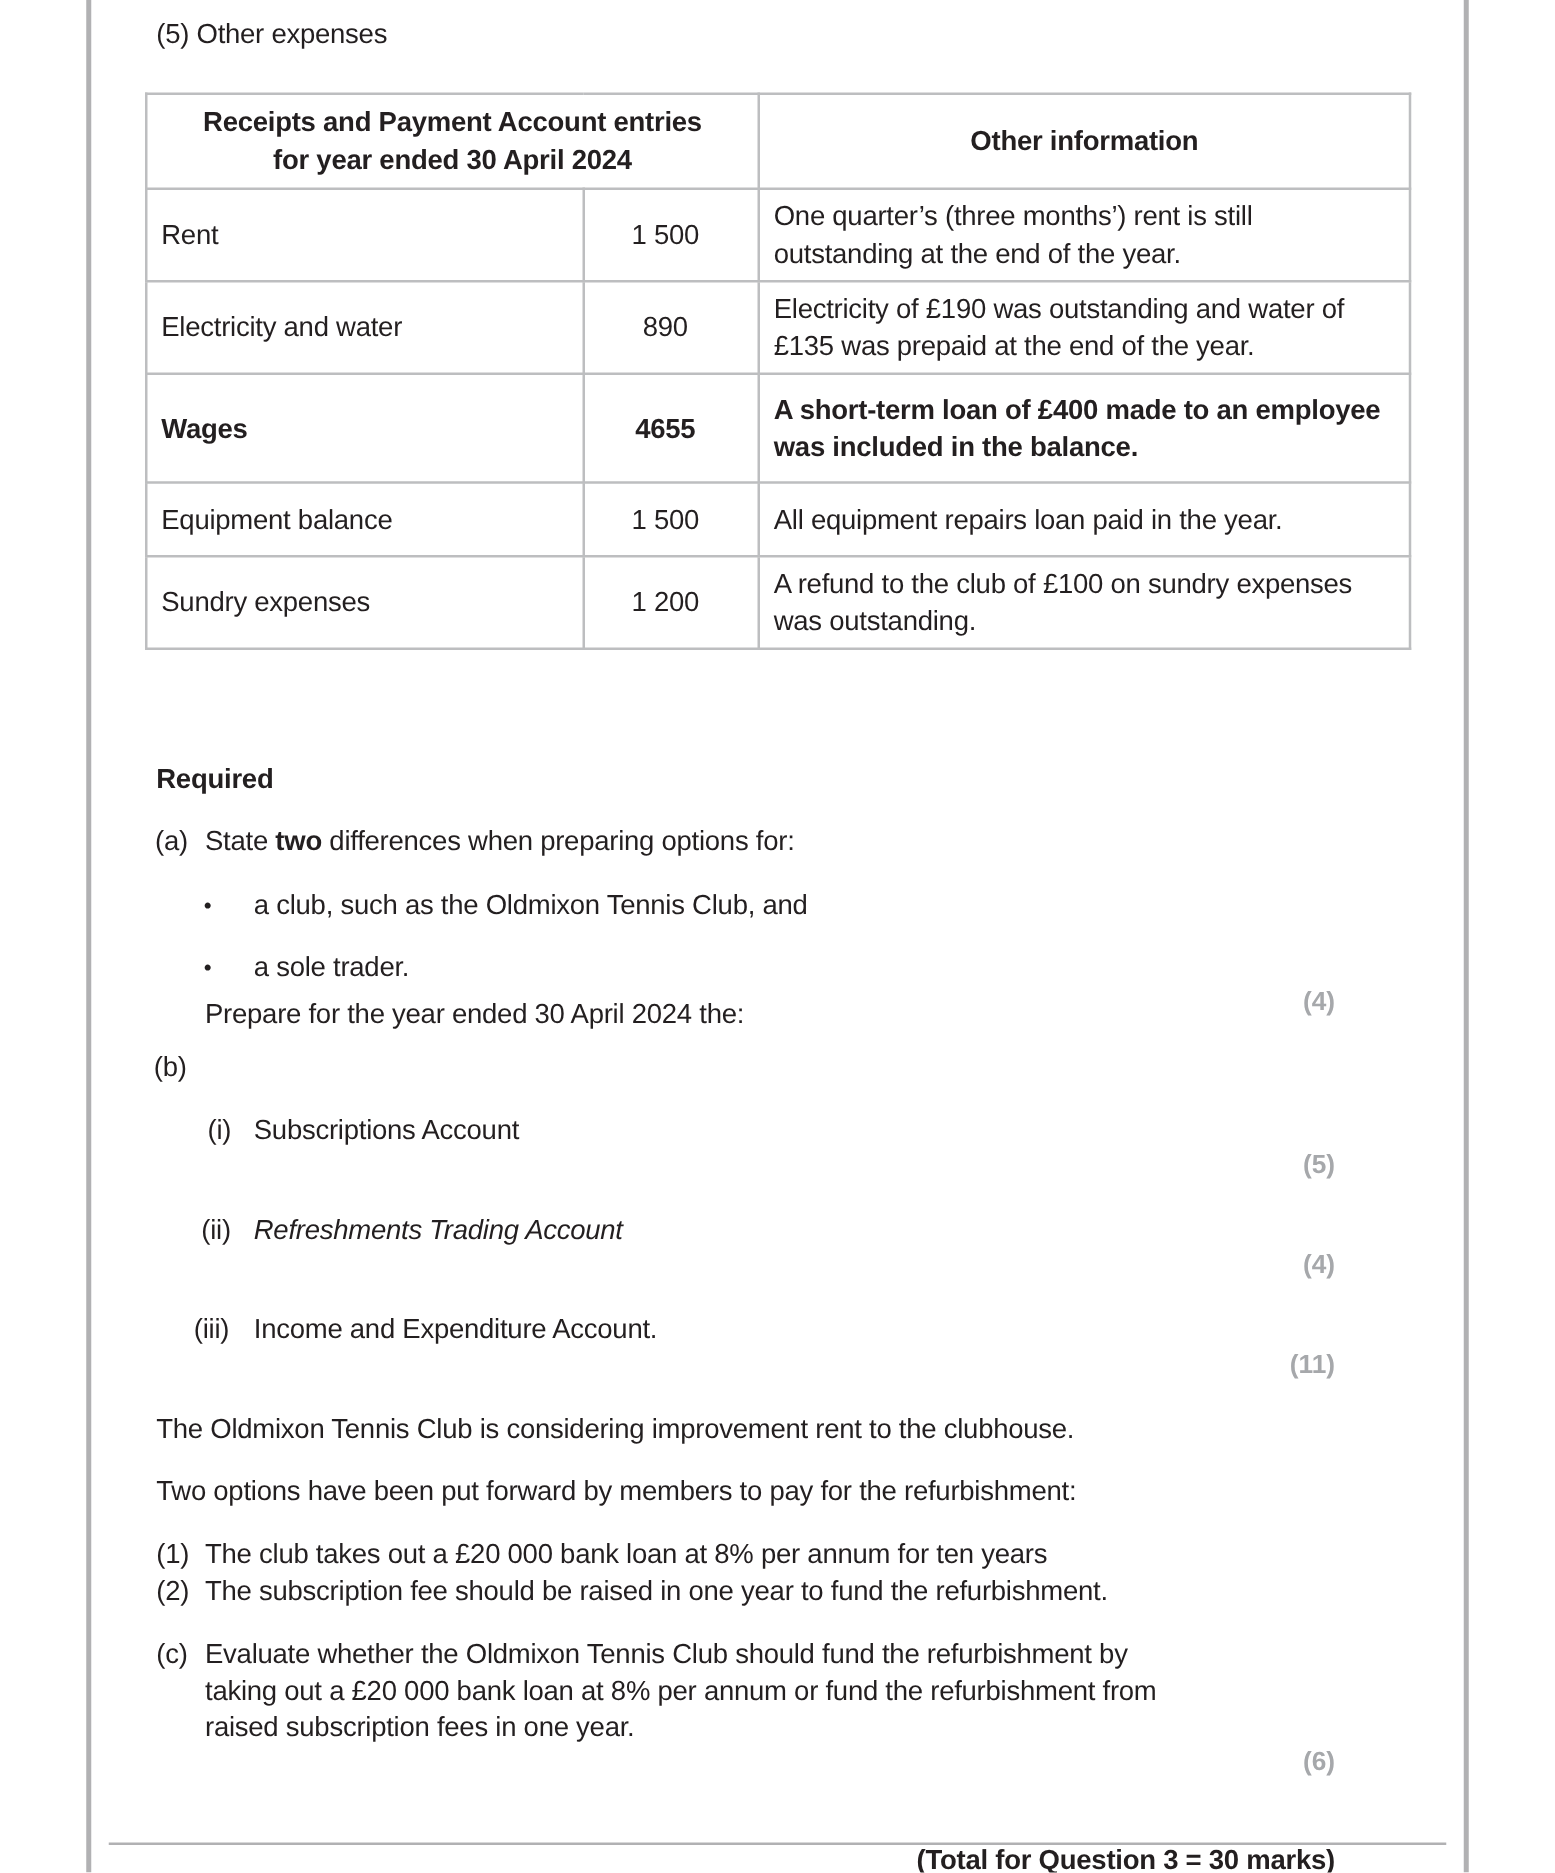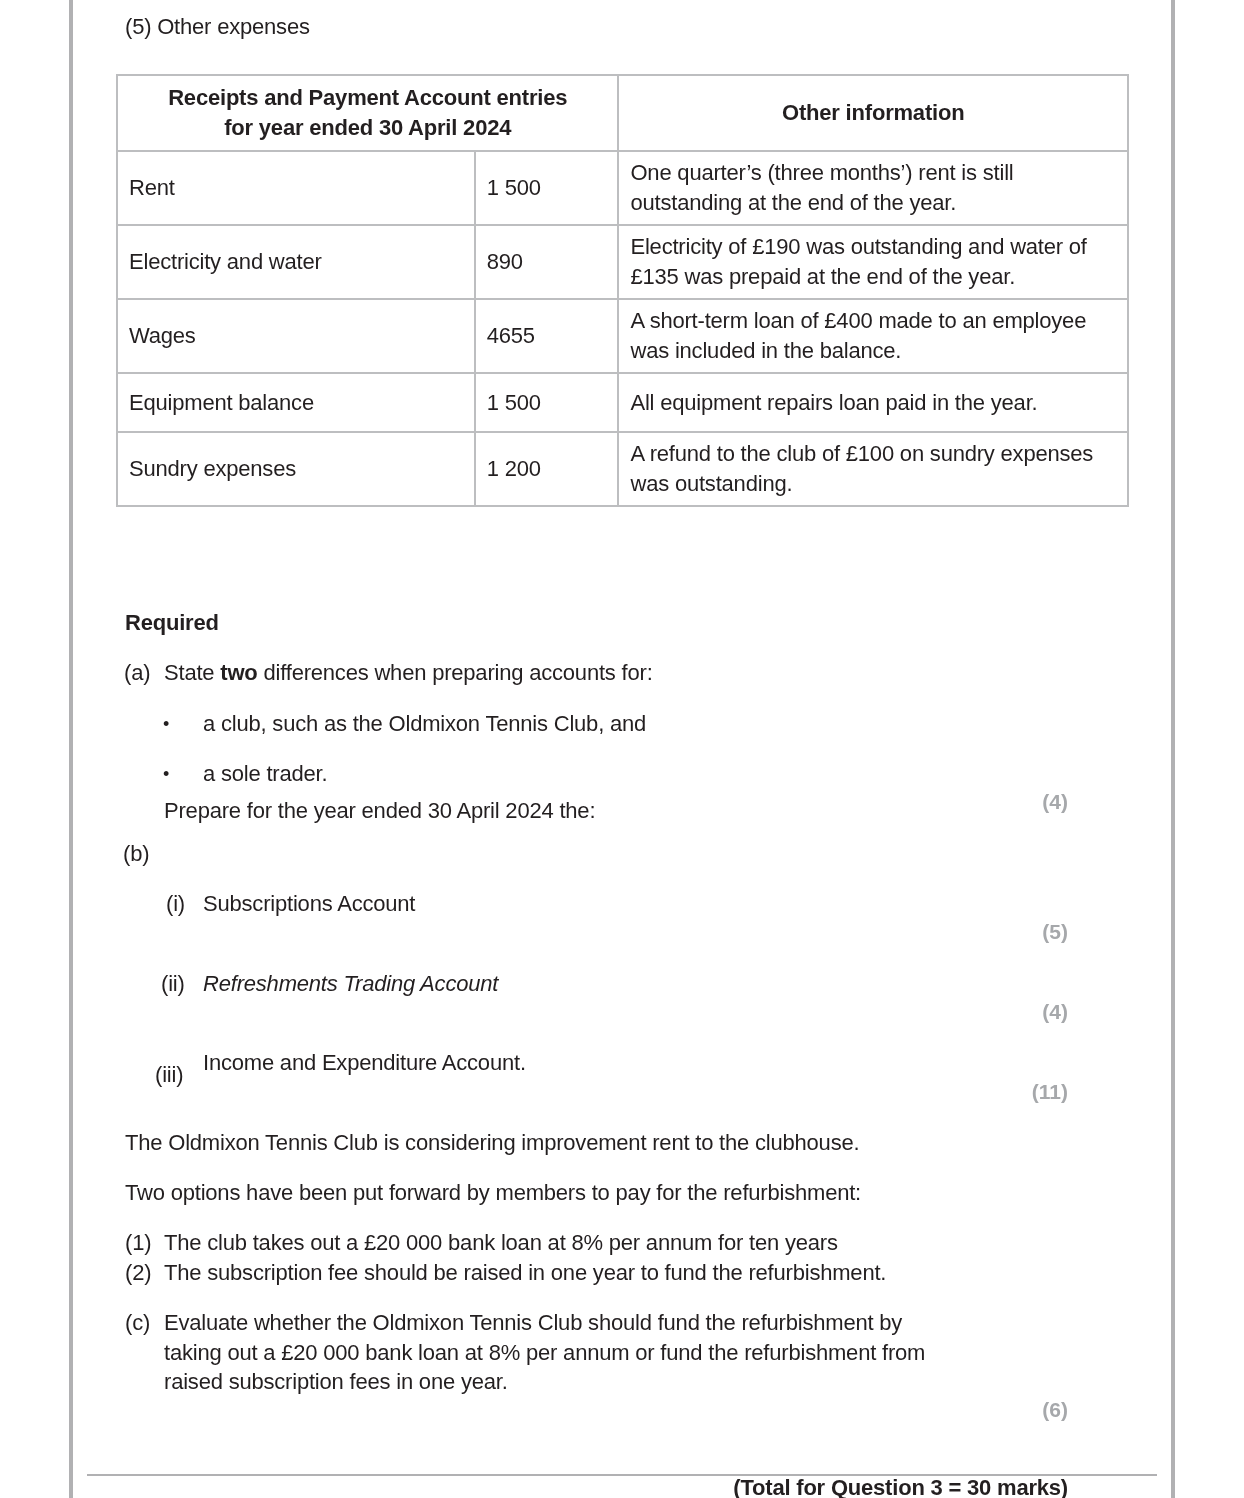--- a/index.html
+++ b/index.html
@@ -7,21 +7,21 @@
          font-family: "Liberation Sans", "DejaVu Sans", sans-serif; color: #231f20; }
   .frame-left { position: absolute; left: 69px; top: 0; width: 4px; height: 1498px; background: #b1b1b3; }
   .frame-right { position: absolute; left: 1171px; top: 0; width: 4px; height: 1498px; background: #b1b1b3; }
   .t { position: absolute; font-size: 22px; line-height: 30px; white-space: nowrap; letter-spacing: -0.2px; }
   .b { font-weight: bold; }
   .mark { position: absolute; font-size: 21px; font-weight: bold; color: #a6a8ab; right: 176px; text-align: right; }
 
   table.exp { position: absolute; left: 116px; top: 74px; width: 1013px; border-collapse: collapse; }
   table.exp td { border: 2px solid #bdbec0; font-size: 22px; line-height: 30px; padding: 0 11px; vertical-align: middle; letter-spacing: -0.2px; }
   table.exp .hdr { font-weight: bold; text-align: center; }
-  table.exp .amt { text-align: left; padding-right: 20px; }
+  table.exp .amt { text-align: center; padding-right: 20px; }
 
   .bullet { position: absolute; left: 163px; font-size: 18px; }
   .rule { position: absolute; left: 87px; top: 1474px; width: 1070px; height: 2px; background: #b1b1b3; }
 </style>
 </head>
 <body>
 
 <div class="frame-left"></div>
 <div class="frame-right"></div>
 
@@ -45,21 +45,21 @@
         </td>
   </tr>
   <tr style="height:74px;">
     <td>Electricity and water</td>
     <td class="amt">890</td>
     <td>
           <div>Electricity of £190 was outstanding and water of</div>
           <div>£135 was prepaid at the end of the year.</div>
         </td>
   </tr>
-  <tr style="height:74px;">
+  <tr style="height:87px;font-weight:bold;">
     <td>Wages</td>
     <td class="amt">4655</td>
     <td>
           <div>A short-term loan of £400 made to an employee</div>
           <div>was included in the balance.</div>
         </td>
   </tr>
   <tr style="height:59px;">
     <td>Equipment balance</td>
     <td class="amt">1 500</td>
@@ -74,40 +74,40 @@
           <div>A refund to the club of £100 on sundry expenses</div>
           <div>was outstanding.</div>
         </td>
   </tr>
 </tbody>
   </table>
 
 <div class="t b" style="left:125px; top:608px;">Required</div>
 
 <div class="t" style="left:124px; top:658px;">(a)</div>
-<div class="t" style="left:164px; top:658px;"><span>State </span><span class="b">two</span><span> differences when preparing accounts for:</span></div>
+<div class="t" style="left:164px; top:658px;"><span>State </span><span class="b">two</span><span> differences when preparing options for:</span></div>
 
 <div class="bullet" style="top:714px;">•</div>
 <div class="t" style="left:203px; top:709px;">a club, such as the Oldmixon Tennis Club, and</div>
 <div class="bullet" style="top:764px;">•</div>
 <div class="t" style="left:203px; top:759px;">a sole trader.</div>
 <div class="mark" style="top:790px;">(4)</div>
 
 <div class="t" style="left:123px; top:839px;">(b)</div>
 <div class="t" style="left:164px; top:796px;">Prepare for the year ended 30 April 2024 the:</div>
 
 <div class="t" style="left:166px; top:889px;">(i)</div>
 <div class="t" style="left:203px; top:889px;">Subscriptions Account</div>
 <div class="mark" style="top:920px;">(5)</div>
 
 <div class="t" style="left:161px; top:969px;">(ii)</div>
 <div class="t" style="left:203px; top:969px;font-style:italic;">Refreshments Trading Account</div>
 <div class="mark" style="top:1000px;">(4)</div>
 
-<div class="t" style="left:155px; top:1048px;margin-top:12px;">(iii)</div>
+<div class="t" style="left:155px; top:1048px;">(iii)</div>
 <div class="t" style="left:203px; top:1048px;">Income and Expenditure Account.</div>
 <div class="mark" style="top:1080px;">(11)</div>
 
 <div class="t" style="left:125px; top:1128px;">The Oldmixon Tennis Club is considering improvement rent to the clubhouse.</div>
 <div class="t" style="left:125px; top:1178px;">Two options have been put forward by members to pay for the refurbishment:</div>
 
 <div class="t" style="left:125px; top:1228px;">(1)</div>
 <div class="t" style="left:164px; top:1228px;">The club takes out a £20 000 bank loan at 8% per annum for ten years</div>
 <div class="t" style="left:125px; top:1258px;">(2)</div>
 <div class="t" style="left:164px; top:1258px;">The subscription fee should be raised in one year to fund the refurbishment.</div>

